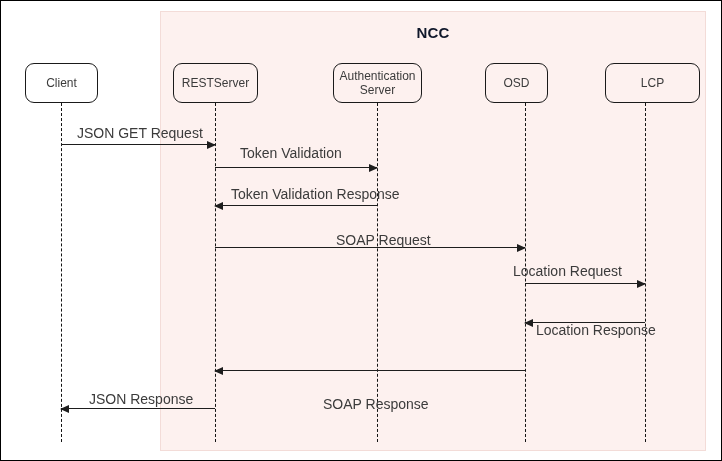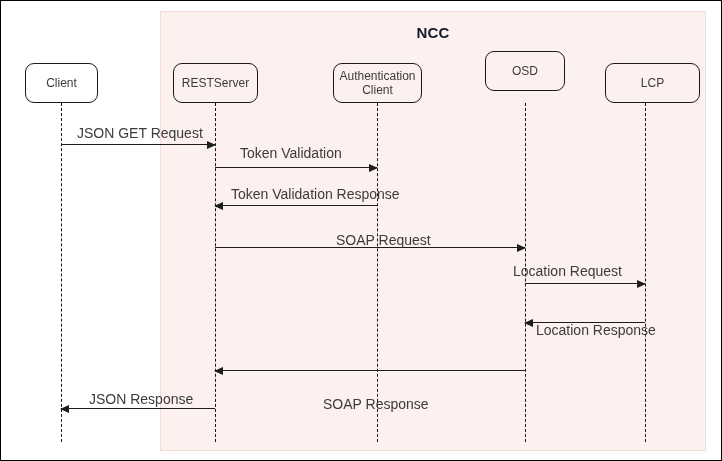--- a/index.html
+++ b/index.html
@@ -105,24 +105,24 @@
       <div class="actor-box on-white" style="left: 24px; top: 62px; width: 73px; height: 40px;">
         <span class="actor-label">Client</span>
       </div>
       <div class="lifeline" style="left: 214px; top: 102px; height: 339px;"></div>
       <div class="actor-box" style="left: 172px; top: 62px; width: 85px; height: 40px;">
         <span class="actor-label">RESTServer</span>
       </div>
       <div class="lifeline" style="left: 376px; top: 102px; height: 339px;"></div>
       <div class="actor-box" style="left: 332px; top: 62px; width: 89px; height: 40px;">
         <span class="actor-label">Authentication
-Client</span>
+Server</span>
       </div>
       <div class="lifeline" style="left: 524px; top: 102px; height: 339px;"></div>
-      <div class="actor-box" style="left: 484px; top: 50px; width: 80px; height: 40px;">
+      <div class="actor-box" style="left: 484px; top: 62px; width: 63px; height: 40px;">
         <span class="actor-label">OSD</span>
       </div>
       <div class="lifeline" style="left: 644px; top: 102px; height: 339px;"></div>
       <div class="actor-box" style="left: 604px; top: 62px; width: 95px; height: 40px;">
         <span class="actor-label">LCP</span>
       </div>
     </div>
 
   <div id="messages-layer">
       <div class="msg" style="left: 60px; top: 143px; width: 154px;">

